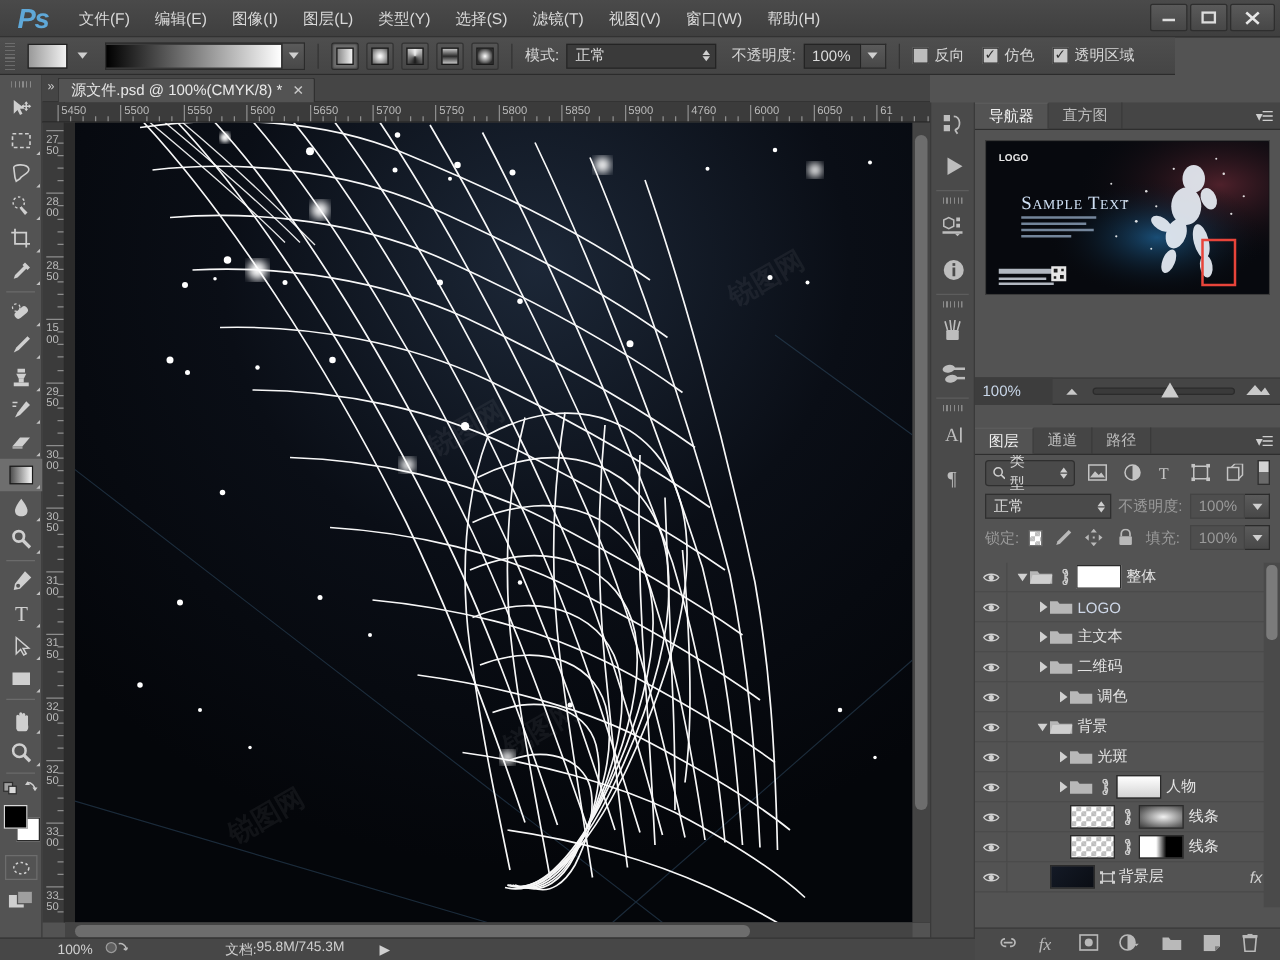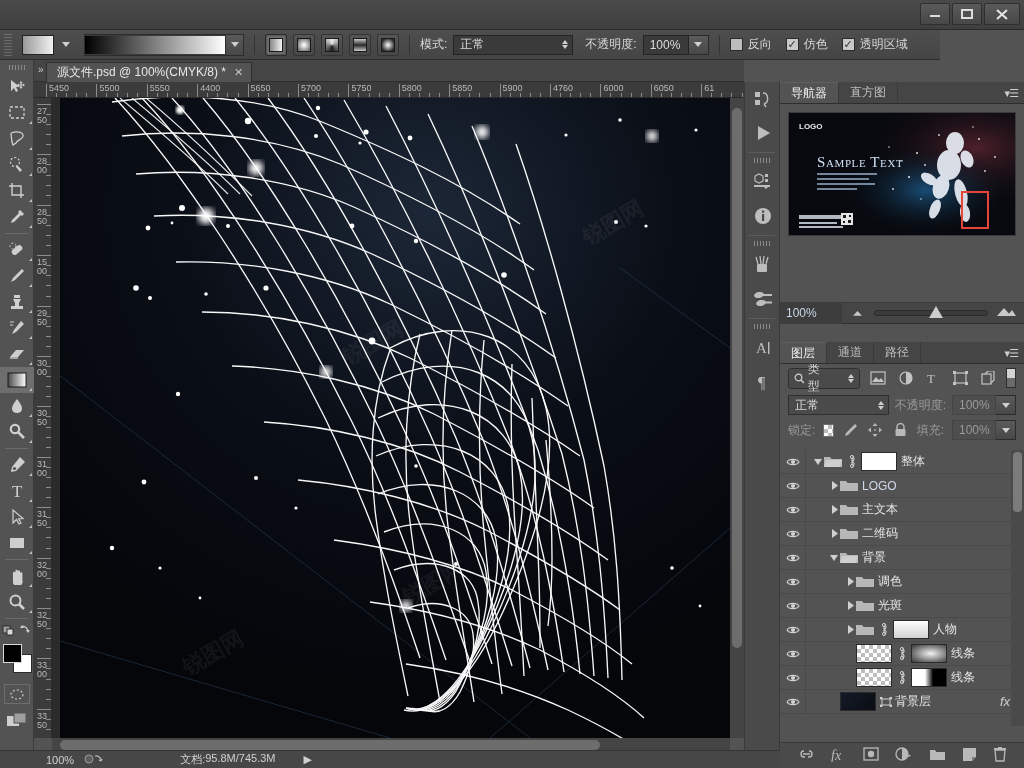--- a/index.html
+++ b/index.html
@@ -241,20 +241,33 @@
       <div class="win-btn">
         <svg width="12" height="10">
             <rect x="1" y="1" width="10" height="8" fill="none" stroke="#ddd" stroke-width="2"></rect>
           </svg>
       </div>
       <div class="win-btn close">
         <svg width="12" height="11">
             <path d="M1,1 L11,10 M11,1 L1,10" stroke="#e6e6e6" stroke-width="2" fill="none"></path>
           </svg>
       </div>
+    </div>
+    <div class="menubar">
+      <div class="ps-logo">Ps</div>
+      <div class="menu-item">文件(F)</div>
+      <div class="menu-item">编辑(E)</div>
+      <div class="menu-item">图像(I)</div>
+      <div class="menu-item">图层(L)</div>
+      <div class="menu-item">类型(Y)</div>
+      <div class="menu-item">选择(S)</div>
+      <div class="menu-item">滤镜(T)</div>
+      <div class="menu-item">视图(V)</div>
+      <div class="menu-item">窗口(W)</div>
+      <div class="menu-item">帮助(H)</div>
     </div>
   </div>
 
   <div class="optionsbar">
     <div class="grip"></div>
     <div class="grad-preset"></div>
     <div class="tri-down" style="margin-left:2px;"></div>
 
     <div class="grad-strip-wrap" style="margin-left:8px;">
       <div class="grad-strip"></div>
@@ -519,21 +532,21 @@
       <div class="rtick" style="left: 72.48px; top: 11px; width: 1px; height: 5px;"></div>
       <div class="rtick" style="left: 82.56px; top: 11px; width: 1px; height: 5px;"></div>
       <div class="rtick" style="left: 92.64px; top: 11px; width: 1px; height: 5px;"></div>
       <div class="rtick" style="left: 102.72px; top: 11px; width: 1px; height: 5px;"></div>
       <div class="rmark" style="left: 115.8px; top: 1px;">5550</div>
       <div class="rtick" style="left: 112.8px; top: 2px; width: 1px; height: 14px;"></div>
       <div class="rtick" style="left: 122.88px; top: 11px; width: 1px; height: 5px;"></div>
       <div class="rtick" style="left: 132.96px; top: 11px; width: 1px; height: 5px;"></div>
       <div class="rtick" style="left: 143.04px; top: 11px; width: 1px; height: 5px;"></div>
       <div class="rtick" style="left: 153.12px; top: 11px; width: 1px; height: 5px;"></div>
-      <div class="rmark" style="left: 166.2px; top: 1px;">4400</div>
+      <div class="rmark" style="left: 166.2px; top: 1px;">5600</div>
       <div class="rtick" style="left: 163.2px; top: 2px; width: 1px; height: 14px;"></div>
       <div class="rtick" style="left: 173.28px; top: 11px; width: 1px; height: 5px;"></div>
       <div class="rtick" style="left: 183.36px; top: 11px; width: 1px; height: 5px;"></div>
       <div class="rtick" style="left: 193.44px; top: 11px; width: 1px; height: 5px;"></div>
       <div class="rtick" style="left: 203.52px; top: 11px; width: 1px; height: 5px;"></div>
       <div class="rmark" style="left: 216.6px; top: 1px;">5650</div>
       <div class="rtick" style="left: 213.6px; top: 2px; width: 1px; height: 14px;"></div>
       <div class="rtick" style="left: 223.68px; top: 11px; width: 1px; height: 5px;"></div>
       <div class="rtick" style="left: 233.76px; top: 11px; width: 1px; height: 5px;"></div>
       <div class="rtick" style="left: 243.84px; top: 11px; width: 1px; height: 5px;"></div>
@@ -1159,49 +1172,49 @@
               </svg></span>
             <span class="lname">二维码</span>
           </div>
           <div class="layer">
             <div class="eye">
               <svg width="14" height="10" viewBox="0 0 14 10">
                 <path d="M1,5 C3,1.5 11,1.5 13,5 C11,8.5 3,8.5 1,5 Z" fill="none" stroke="#d2d2d2" stroke-width="1.1"></path>
                 <circle cx="7" cy="5" r="2.1" fill="#d2d2d2"></circle>
               </svg>
             </div>
-            <div style="width:22px"></div>
+            <div style="width:38px"></div>
             <div class="arrow">
               <svg width="9" height="9">
-                <path d="M0,2 L8,2 L4,8 Z" fill="#d0d0d0"></path>
+                <path d="M2,0 L8,4.5 L2,9 Z" fill="#d0d0d0"></path>
               </svg>
             </div>
             <span class="folder"><svg width="18" height="13" viewBox="0 0 18 13">
                 <path d="M0,2 h6 l1.6,2 H18 v8 H0 Z" fill="#b7b7b7"></path>
-                <path d="M2,5 h16 l-2,7 H0 Z" fill="#cfcfcf"></path>
               </svg></span>
-            <span class="lname">背景</span>
+            <span class="lname">调色</span>
           </div>
           <div class="layer">
             <div class="eye">
               <svg width="14" height="10" viewBox="0 0 14 10">
                 <path d="M1,5 C3,1.5 11,1.5 13,5 C11,8.5 3,8.5 1,5 Z" fill="none" stroke="#d2d2d2" stroke-width="1.1"></path>
                 <circle cx="7" cy="5" r="2.1" fill="#d2d2d2"></circle>
               </svg>
             </div>
-            <div style="width:38px"></div>
+            <div style="width:22px"></div>
             <div class="arrow">
               <svg width="9" height="9">
-                <path d="M2,0 L8,4.5 L2,9 Z" fill="#d0d0d0"></path>
+                <path d="M0,2 L8,2 L4,8 Z" fill="#d0d0d0"></path>
               </svg>
             </div>
             <span class="folder"><svg width="18" height="13" viewBox="0 0 18 13">
                 <path d="M0,2 h6 l1.6,2 H18 v8 H0 Z" fill="#b7b7b7"></path>
+                <path d="M2,5 h16 l-2,7 H0 Z" fill="#cfcfcf"></path>
               </svg></span>
-            <span class="lname">调色</span>
+            <span class="lname">背景</span>
           </div>
           <div class="layer">
             <div class="eye">
               <svg width="14" height="10" viewBox="0 0 14 10">
                 <path d="M1,5 C3,1.5 11,1.5 13,5 C11,8.5 3,8.5 1,5 Z" fill="none" stroke="#d2d2d2" stroke-width="1.1"></path>
                 <circle cx="7" cy="5" r="2.1" fill="#d2d2d2"></circle>
               </svg>
             </div>
             <div style="width:38px"></div>
             <div class="arrow">

